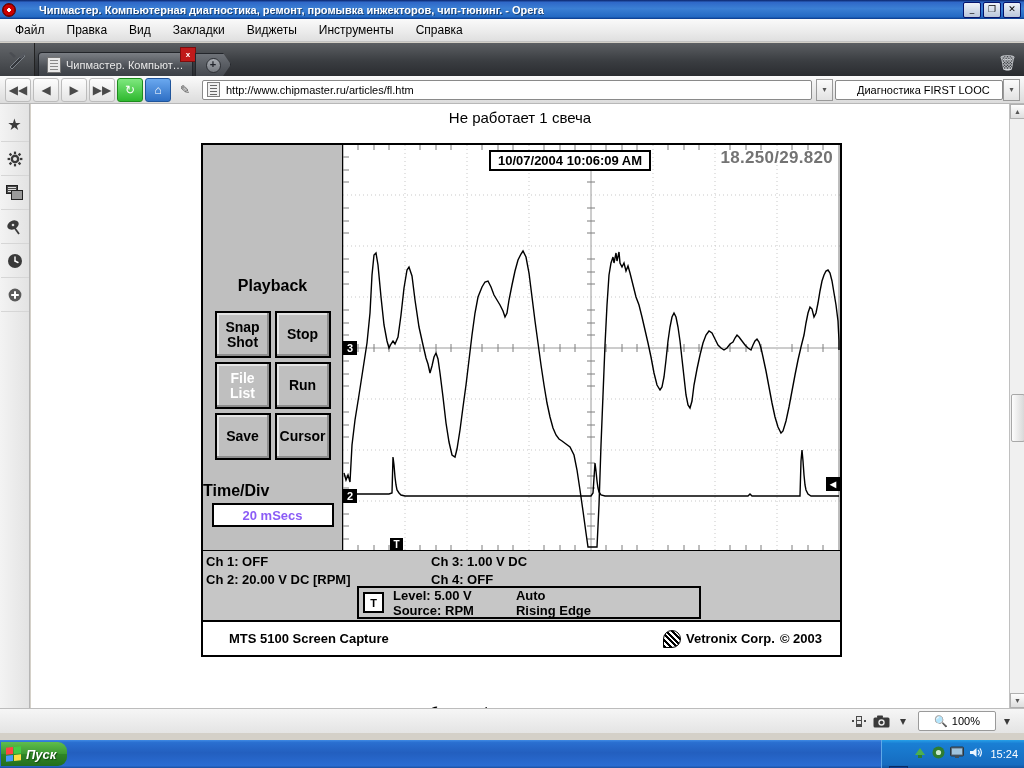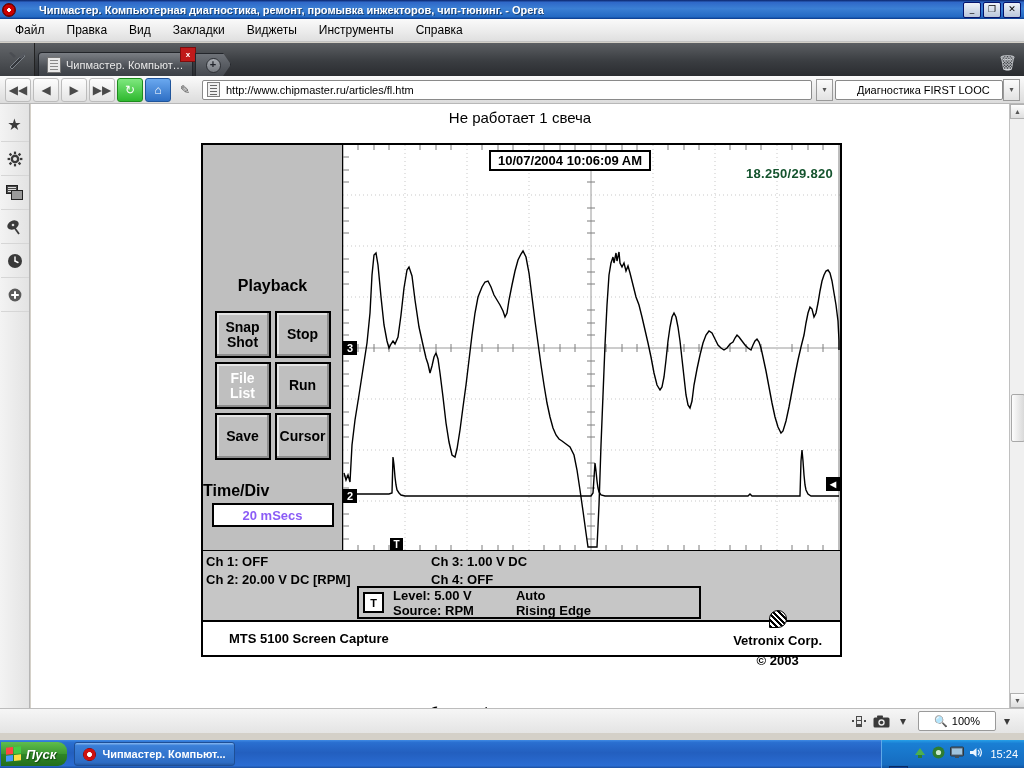--- a/index.html
+++ b/index.html
@@ -133,21 +133,21 @@
   .timediv-title{font-size:16px;font-weight:bold;color:#000;margin-top:22px;}
   .timediv-box{margin:3px auto 0;width:118px;height:20px;background:#fff;border:2px solid #000;
     display:flex;align-items:center;justify-content:center;font-size:13px;font-weight:bold;color:#8b5cf6;}
 
   .grid-wrap{position:absolute;left:140px;top:0;width:497px;height:405px;background:#fff;overflow:hidden;}
   .grid-svg{position:absolute;left:0;top:0;}
   .stamp{
     position:absolute;left:146px;top:5px;background:#fff;border:2px solid #000;
     padding:1px 7px;font-size:13px;font-weight:bold;color:#000;white-space:nowrap;
   }
-  .ratio{position:absolute;right:7px;top:21px;font-size:13px;font-weight:bold;color:#14532d;letter-spacing:.3px;}
+  .ratio{position:absolute;right:7px;top:3px;font-size:17px;font-weight:bold;color:#737373;letter-spacing:.3px;}
   .chan-marker{
     position:absolute;width:14px;height:14px;background:#000;color:#fff;font-size:11px;font-weight:bold;
     display:flex;align-items:center;justify-content:center;
   }
   .trig-marker{
     position:absolute;width:13px;height:13px;background:#000;color:#fff;font-size:10px;font-weight:bold;
     display:flex;align-items:center;justify-content:center;
   }
 
   .scope-info{position:absolute;left:0;top:405px;width:637px;height:70px;background:#c6c6c6;
@@ -159,21 +159,21 @@
   }
   .tchip{width:21px;height:21px;background:#fff;border:2px solid #000;margin-left:4px;
     display:flex;align-items:center;justify-content:center;font-size:11px;font-weight:bold;box-sizing:border-box;}
   .tcol{margin-left:9px;font-size:13px;font-weight:bold;line-height:15px;color:#000;}
   .tcol2{margin-left:42px;font-size:13px;font-weight:bold;line-height:15px;color:#000;}
 
   .scope-foot{position:absolute;left:0;top:475px;width:637px;height:35px;background:#fff;
     border-top:2px solid #000;box-sizing:border-box;display:flex;align-items:center;}
   .foot-left{margin-left:26px;font-size:13px;font-weight:bold;color:#000;}
   .foot-right{margin-left:auto;margin-right:18px;display:flex;align-items:center;gap:5px;
-    font-size:13px;font-weight:bold;color:#000;flex-direction:column;}
+    font-size:13px;font-weight:bold;color:#000;}
   .vlogo{width:16px;height:16px;border-radius:50% 50% 50% 0;background:repeating-linear-gradient(
       45deg,#000 0 2px,#fff 2px 4px);border:1px solid #000;}
 
   
   .pscroll{position:absolute;left:1009px;top:104px;width:15px;height:604px;
     background:#f0f0f0;border-left:1px solid #c0c0c0;}
   .pscroll .arrow{width:15px;height:15px;background:linear-gradient(to bottom,#fdfdfd,#dedede);
     border:1px solid #b0b0b0;box-sizing:border-box;display:flex;align-items:center;justify-content:center;
     font-size:7px;color:#555;}
   .pscroll .thumb{position:absolute;left:1px;top:290px;width:12px;height:46px;
@@ -624,24 +624,20 @@
   <div class="taskbar">
     <div class="startbtn">
       <div class="flag">
         <i style="background:#f44"></i>
           <i style="background:#4c4"></i>
         <i style="background:#49f"></i>
           <i style="background:#fd4"></i>
       </div>
       <span>Пуск</span>
     </div>
-    <div class="taskitem">
-      <span class="op-ico"></span>
-      <span>Чипмастер. Компьют...</span>
-    </div>
     <div class="tray">
       <div class="tray-lang">EN</div>
       <div class="tray-ico">
         <svg width="14" height="13" viewBox="0 0 14 13">
             <path d="M2 9 L7 2 L12 9 Z" fill="#4caf50"></path>
             <rect x="5" y="9" width="4" height="3" fill="#2e7d32"></rect>
           </svg>
       </div>
       <div class="tray-ico">
         <svg width="13" height="13" viewBox="0 0 13 13">

